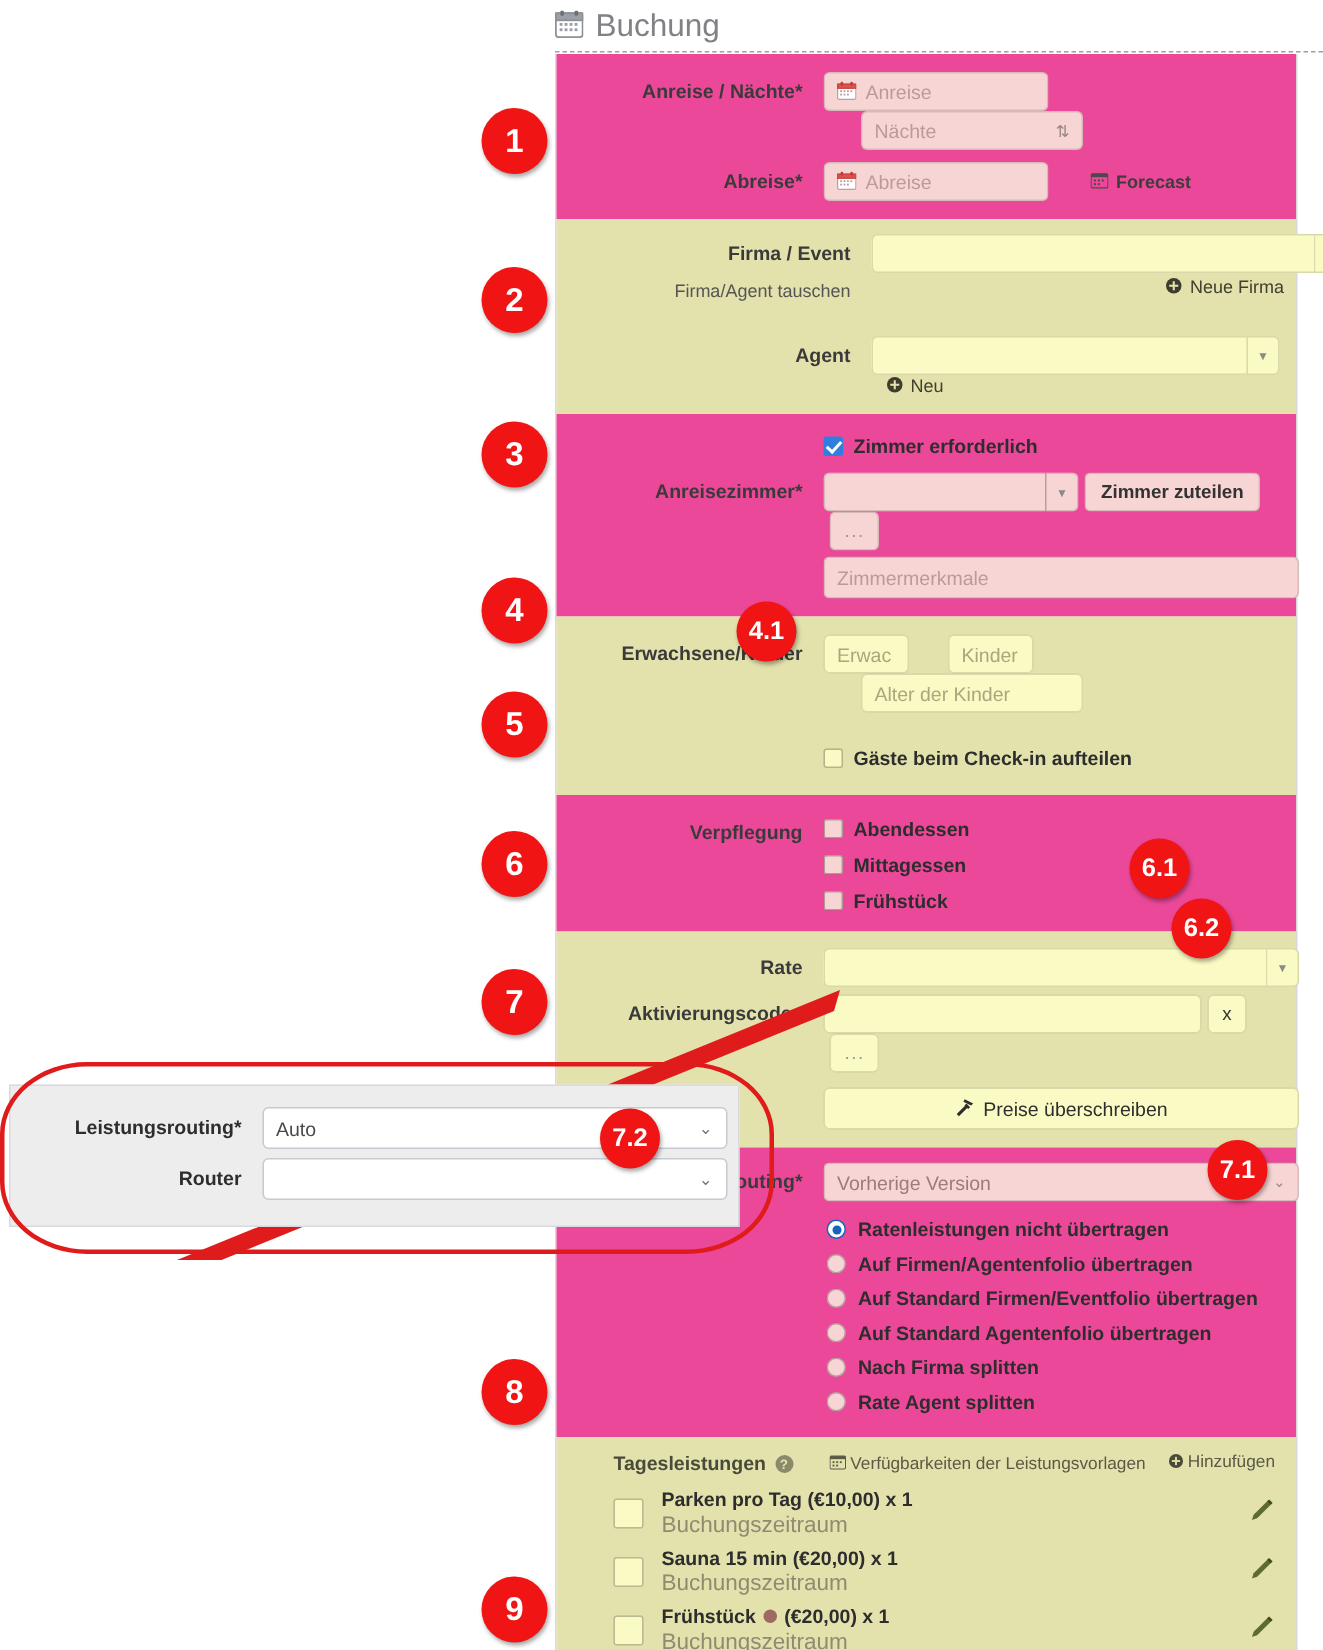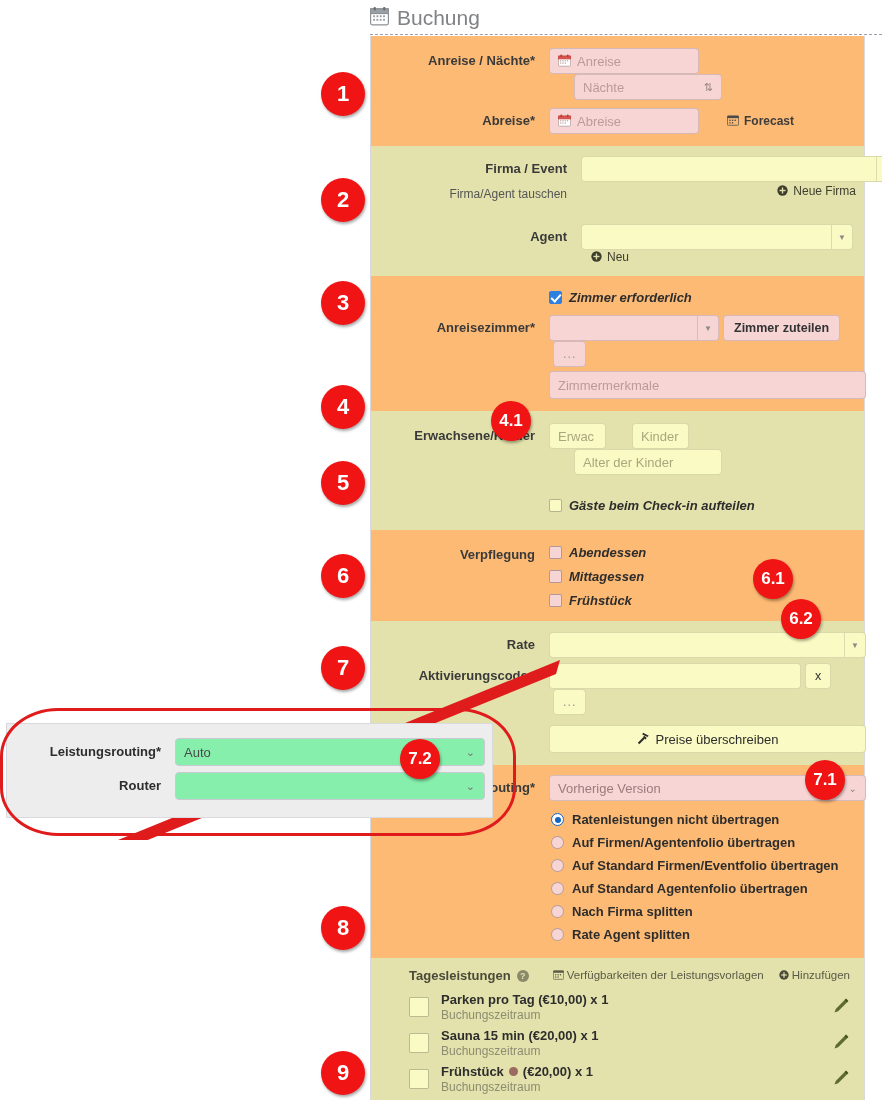--- a/index.html
+++ b/index.html
@@ -11,21 +11,21 @@
     font-size:13px; color:#333;
     overflow:hidden;
   }
 
   
   #panel {
     position:absolute; left:370px; top:36px; width:495px;
     border-left:1px solid #d8d8dd; border-right:1px solid #d8d8dd;
   }
   .sec { position:relative; padding:10px 8px 10px 8px; }
-  .sec.pink { background:#fdba74; }
+  .sec.pink { background:#ec4899; }
   .sec.khaki { background:#e3e2ac; }
 
   .row { display:flex; align-items:flex-start; margin-bottom:8px; }
   .row:last-child { margin-bottom:0; }
   .lbl {
     width:170px; flex:0 0 170px; text-align:right; padding-right:14px;
     font-weight:bold; font-size:13px; color:#3a3a3a; line-height:26px;
     white-space:nowrap;
   }
   .lbl.thin { font-weight:normal; font-size:12px; color:#555; line-height:16px; }
@@ -86,21 +86,21 @@
     width:13px; height:13px; border:1px solid rgba(0,0,0,.28); border-radius:2px;
     flex:0 0 13px;
   }
   .pink .box { background:#f7d5d5; }
   .khaki .box { background:#fafac4; }
   .box.checked { background:#2f7fe0; border-color:#2f7fe0; position:relative; }
   .box.checked:after {
     content:""; position:absolute; left:3px; top:0px; width:4px; height:8px;
     border:solid #fff; border-width:0 2px 2px 0; transform:rotate(42deg);
   }
-  .chk .t { font-size:13px; font-weight:bold; color:#2d2d2d;font-style:italic; }
+  .chk .t { font-size:13px; font-weight:bold; color:#2d2d2d; }
 
   .rad { display:flex; align-items:center; gap:8px; margin:4px 0; }
   .circ {
     width:13px; height:13px; border-radius:50%;
     border:1px solid rgba(0,0,0,.25); background:#f7d5d5; flex:0 0 13px;
   }
   .circ.on { background:#fff; border:1px solid #1565c0; position:relative; }
   .circ.on:after {
     content:""; position:absolute; left:2.5px; top:2.5px;
     width:6px; height:6px; border-radius:50%; background:#1565c0;
@@ -123,42 +123,42 @@
   }
   .svc-head .lnk { font-weight:normal; font-size:11.5px; color:#5a5a46; margin-left:18px; }
   .svc-head .lnk2 { font-weight:normal; font-size:11.5px; color:#5a5a46; margin-left:auto; }
   .svc-row { display:flex; align-items:center; padding:3px 6px 3px 30px; }
   .svc-cb {
     width:20px; height:20px; background:#fafac4; border:1px solid rgba(0,0,0,.25);
     border-radius:2px; flex:0 0 20px; margin-right:12px;
   }
   .svc-txt { flex:1 1 auto; }
   .svc-name { font-size:13px; font-weight:bold; color:#2d2d2d; display:flex; align-items:center; gap:5px;}
-  .svc-sub { font-size:12px; color:#8c8c72; margin-top:1px; }
+  .svc-sub { font-size:15px; color:#8c8c72; margin-top:1px; }
   .pencil { font-size:16px; color:#5d6b2f; transform:rotate(0deg); }
   .dot-icon { width:9px; height:9px; border-radius:50%; background:#9c6a60; display:inline-block; }
 
   
   .badge {
     position:absolute; border-radius:50%; background:#f01414; color:#fff;
     display:flex; align-items:center; justify-content:center;
     font-family:"Liberation Sans", sans-serif; font-weight:bold;
     box-shadow:1px 2px 3px rgba(0,0,0,.35);
   }
   .b-lg { width:44px; height:44px; font-size:22px; }
   .b-sm { width:40px; height:40px; font-size:17px; }
 
   
   #callout {
     position:absolute; left:6px; top:723px; width:487px; height:95px;
     background:#ededed; border:1px solid #d9d9de;
   }
   #callout .lbl { width:168px; flex:0 0 168px; color:#2d2d2d; }
   .wsel {
-    height:28px; background:#86efac; border:1px solid #c9c9d2; border-radius:4px;
+    height:28px; background:#ffffff; border:1px solid #c9c9d2; border-radius:4px;
     display:flex; align-items:center; padding:0 8px; position:relative;
     width:310px; font-size:13px; color:#4a4a4a;
   }
   .wsel .chev { position:absolute; right:9px; font-size:11px; color:#777; }
 
   #calloutring {
     position:absolute; left:0px; top:708px; width:516px; height:128px;
     border:3px solid #e01b1b; border-radius:58px/48px; pointer-events:none;
   }
   #leader { position:absolute; left:0; top:630px; width:620px; height:210px; pointer-events:none; }

